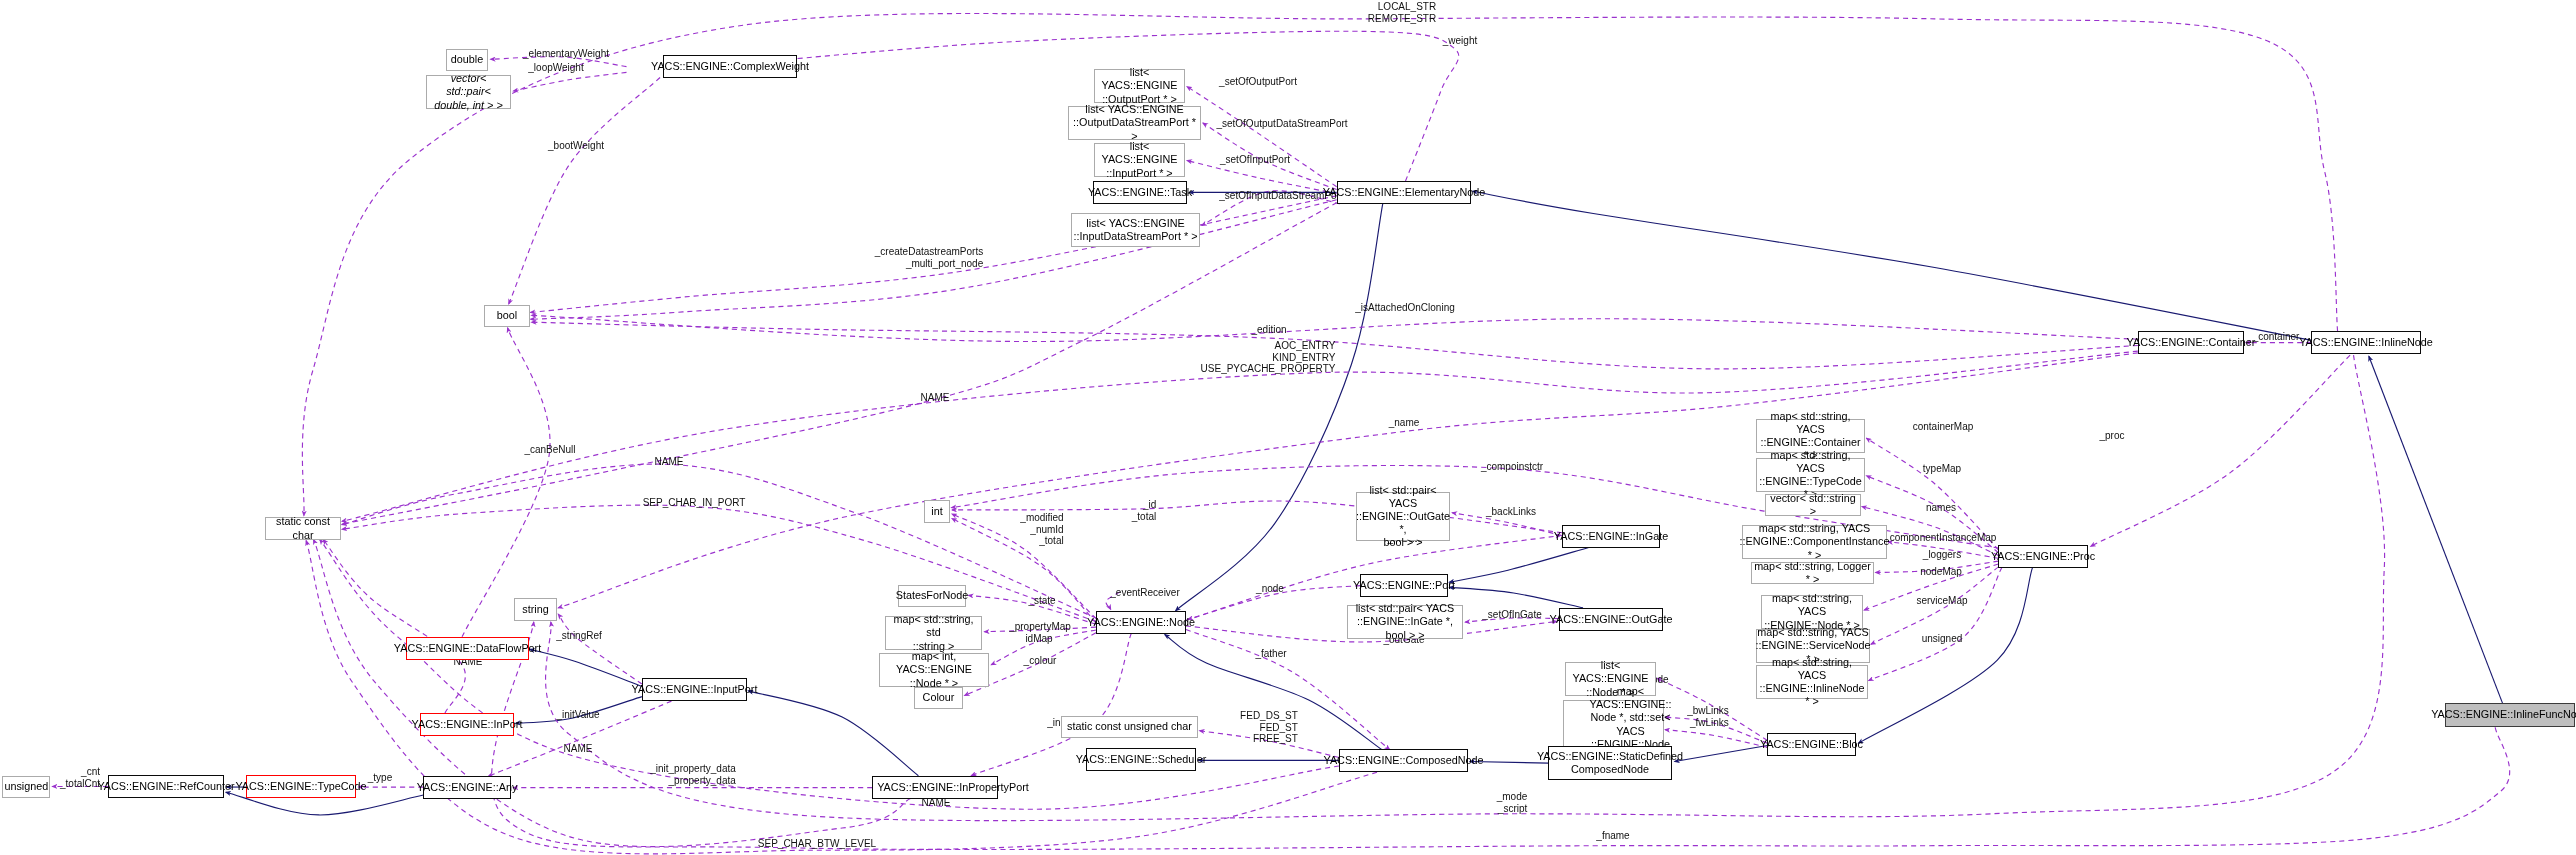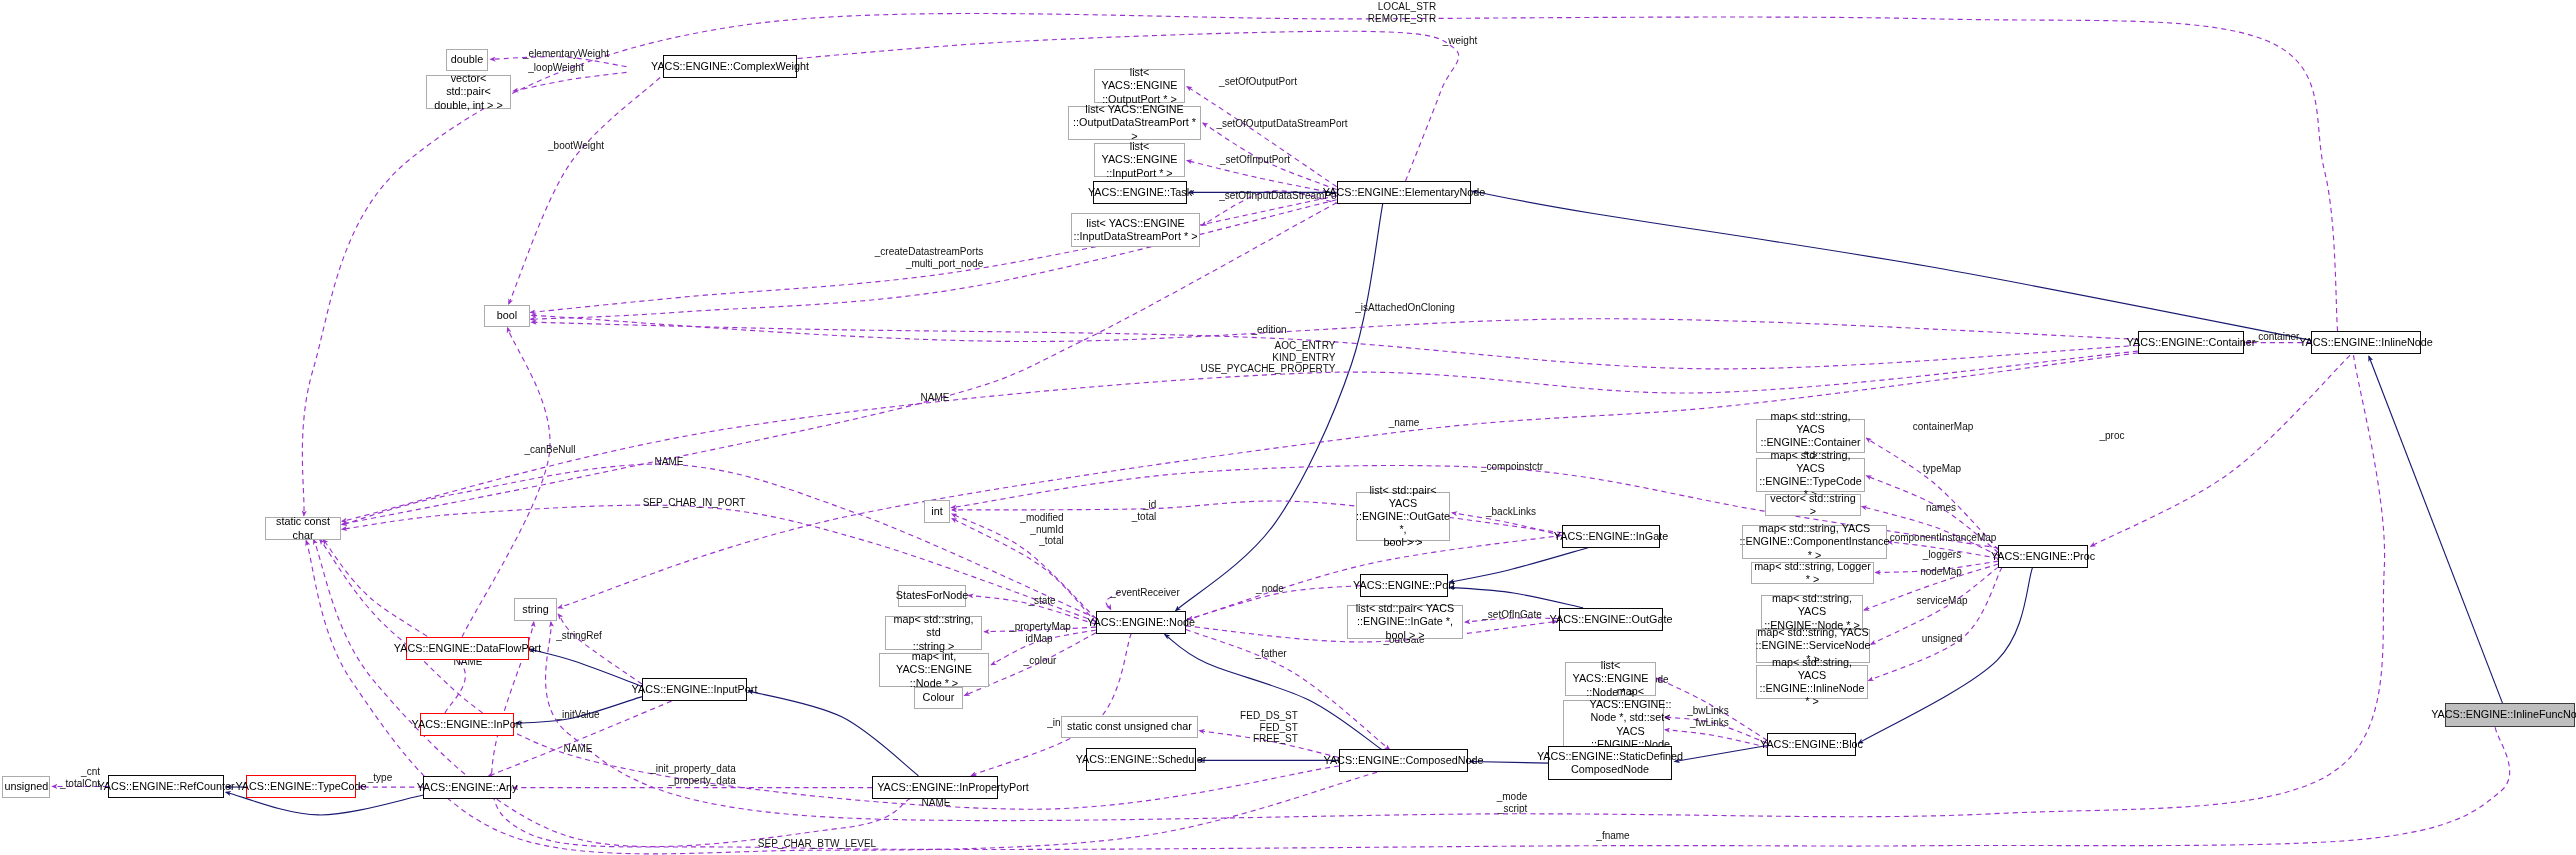--- a/index.html
+++ b/index.html
@@ -170,21 +170,21 @@
     <div class="edge-label" style="left: 1270px; top: 589px;">_node</div>
     <div class="edge-label" style="left: 1405px; top: 539px;">_inGate</div>
     <div class="edge-label" style="left: 1404px; top: 640px;">_outGate</div>
     <div class="edge-label" style="left: 1511px; top: 512px;">_backLinks</div>
     <div class="edge-label" style="left: 1512px; top: 615px;">_setOfInGate</div>
     <div class="edge-label" style="left: 1512px; top: 467px;">_compoinstctr</div>
     <div class="edge-label" style="left: 1512px; top: 802px;">_mode
 _script</div>
     <div class="edge-label" style="left: 1613px; top: 836px;">_fname</div>
     <div class="node plain" style="left: 446px; top: 49px; width: 42px; height: 21.6px;">double</div>
-    <div class="node plain" style="left: 426px; top: 75px; width: 85px; height: 34px;">vector&lt; std::pair&lt;
+    <div class="node plain" style="left: 426px; top: 75px; width: 85px; height: 34px; font-style: italic;">vector&lt; std::pair&lt;
 double, int &gt; &gt;</div>
     <div class="node class" style="left: 627px; top: 55px; width: 134px; height: 23px; margin-left: 36px;">YACS::ENGINE::ComplexWeight</div>
     <div class="node plain" style="left: 1094px; top: 69px; width: 91px; height: 34px;">list&lt; YACS::ENGINE
 ::OutputPort * &gt;</div>
     <div class="node plain" style="left: 1068px; top: 106px; width: 133px; height: 34px;">list&lt; YACS::ENGINE
 ::OutputDataStreamPort * &gt;</div>
     <div class="node plain" style="left: 1094px; top: 143px; width: 91px; height: 34px;">list&lt; YACS::ENGINE
 ::InputPort * &gt;</div>
     <div class="node class" style="left: 1093px; top: 181px; width: 94px; height: 23px;">YACS::ENGINE::Task</div>
     <div class="node class" style="left: 1337px; top: 181px; width: 134px; height: 23px;">YACS::ENGINE::ElementaryNode</div>

